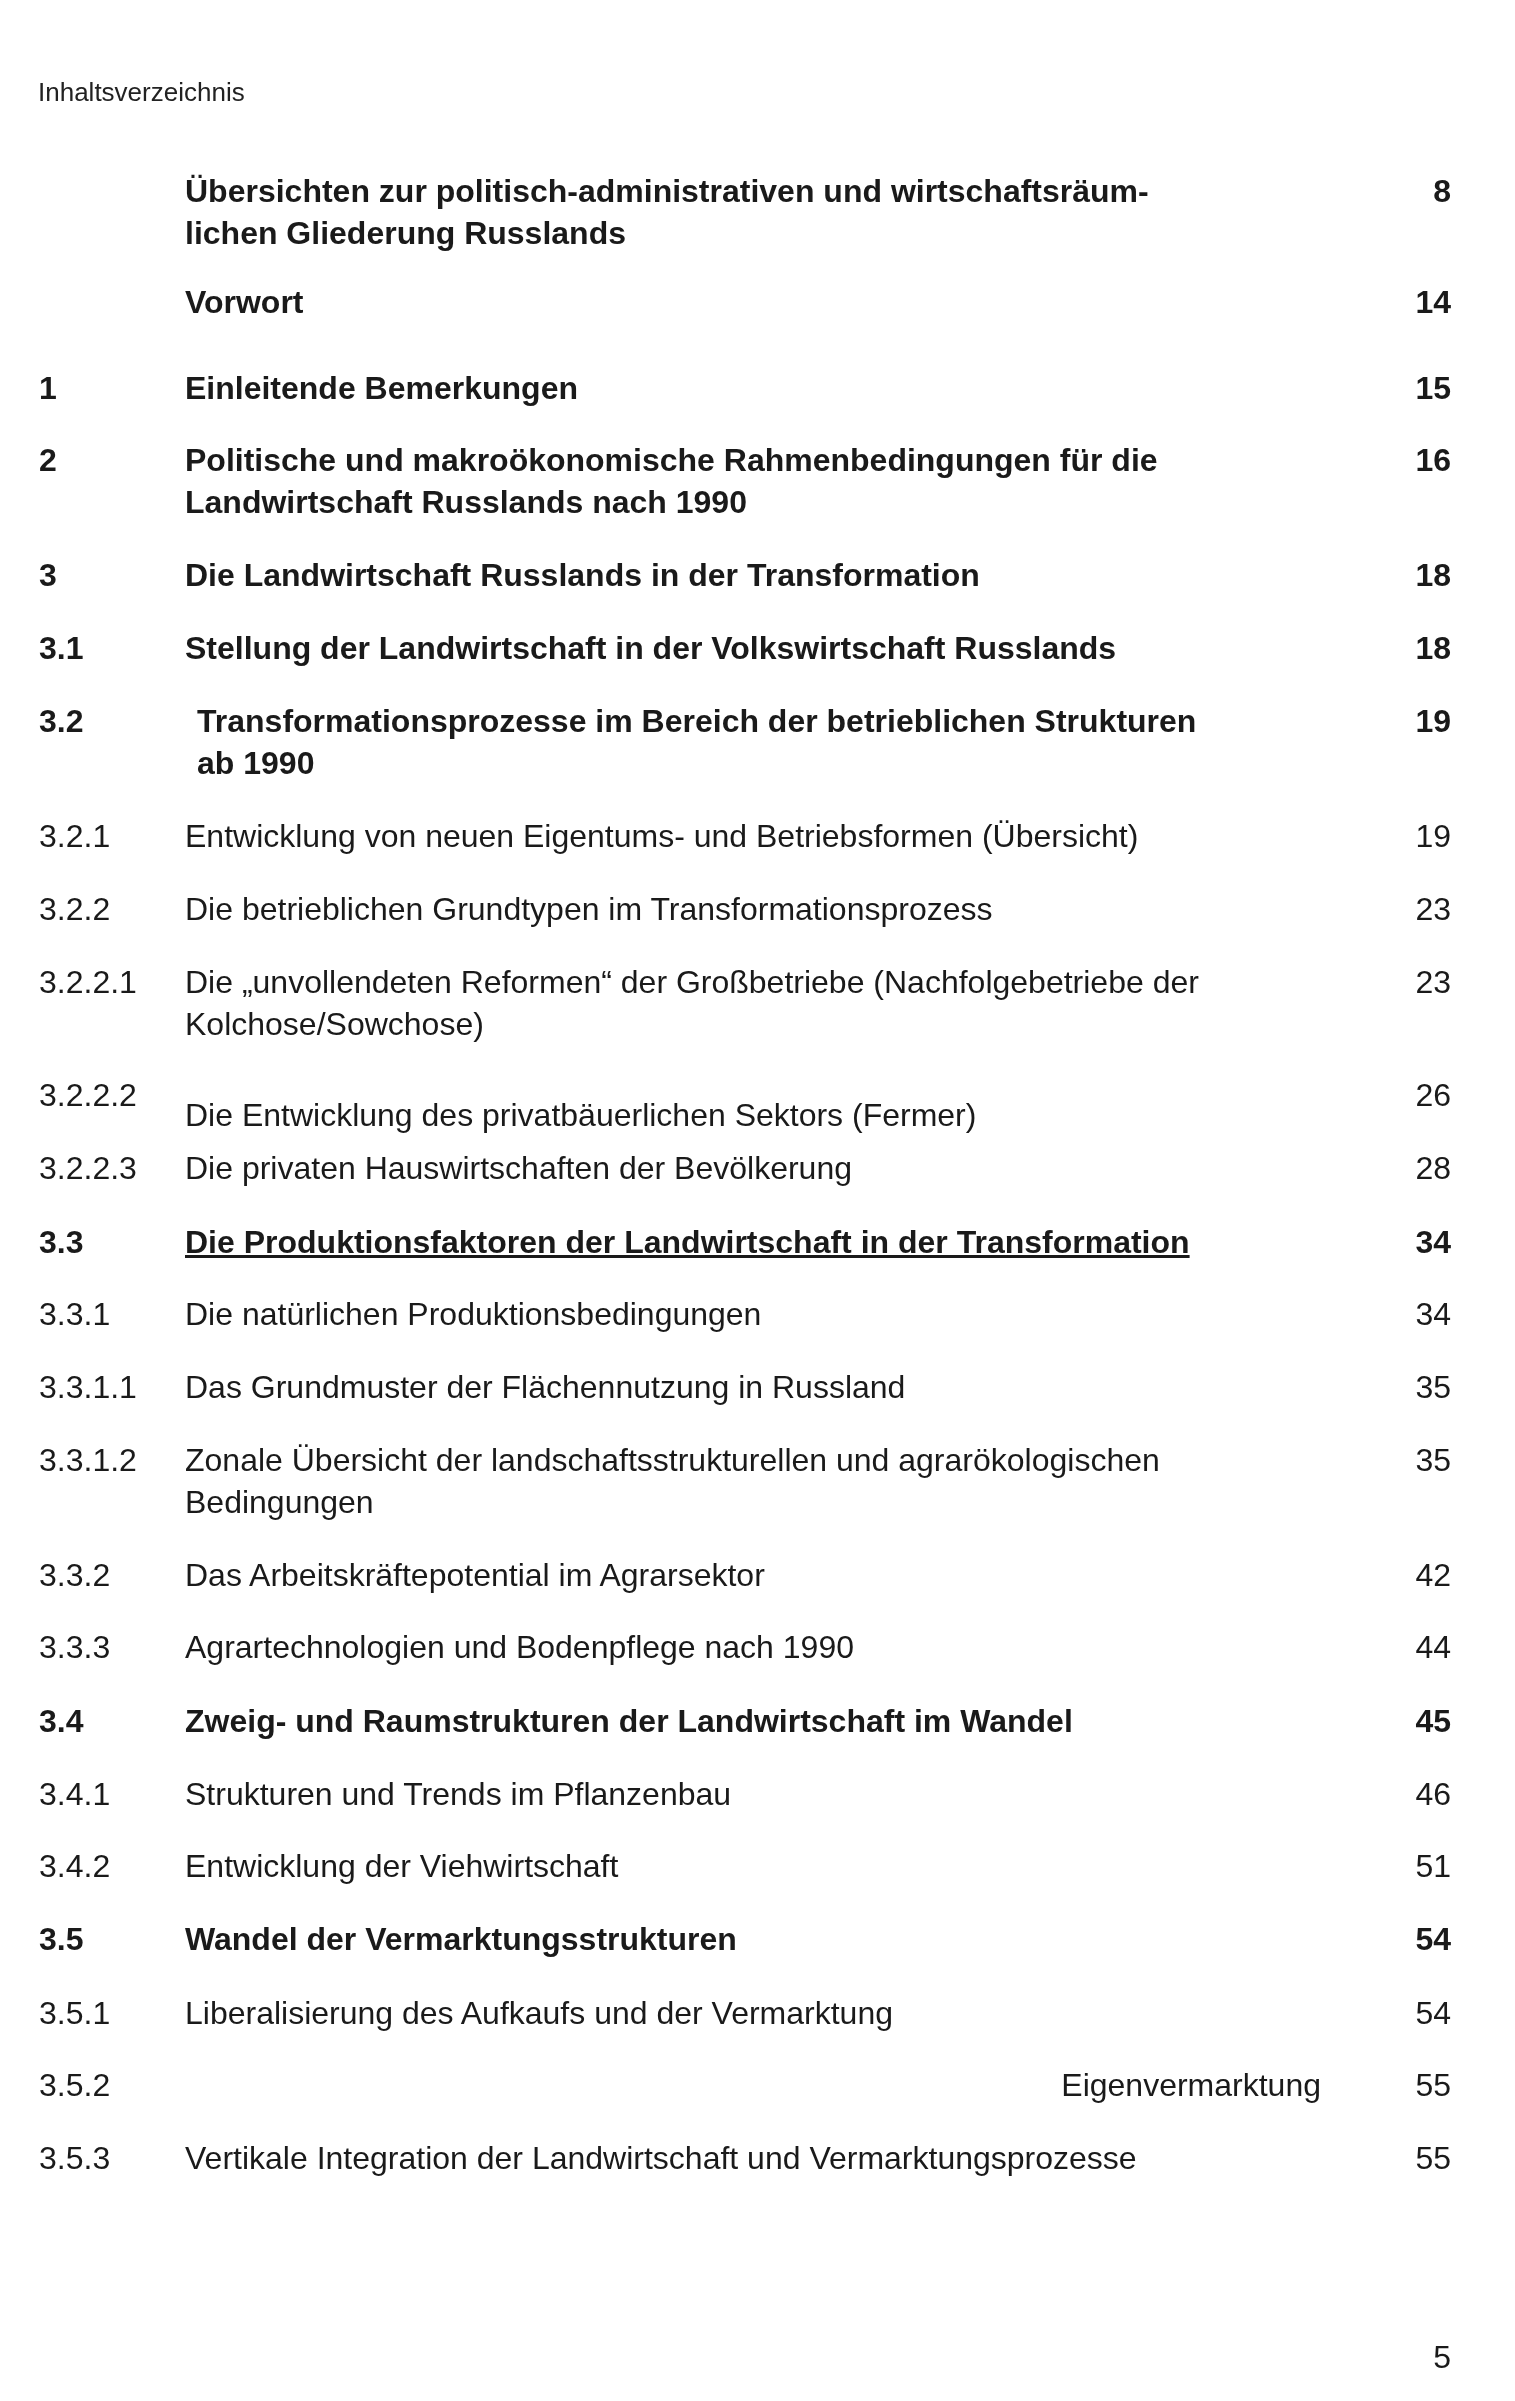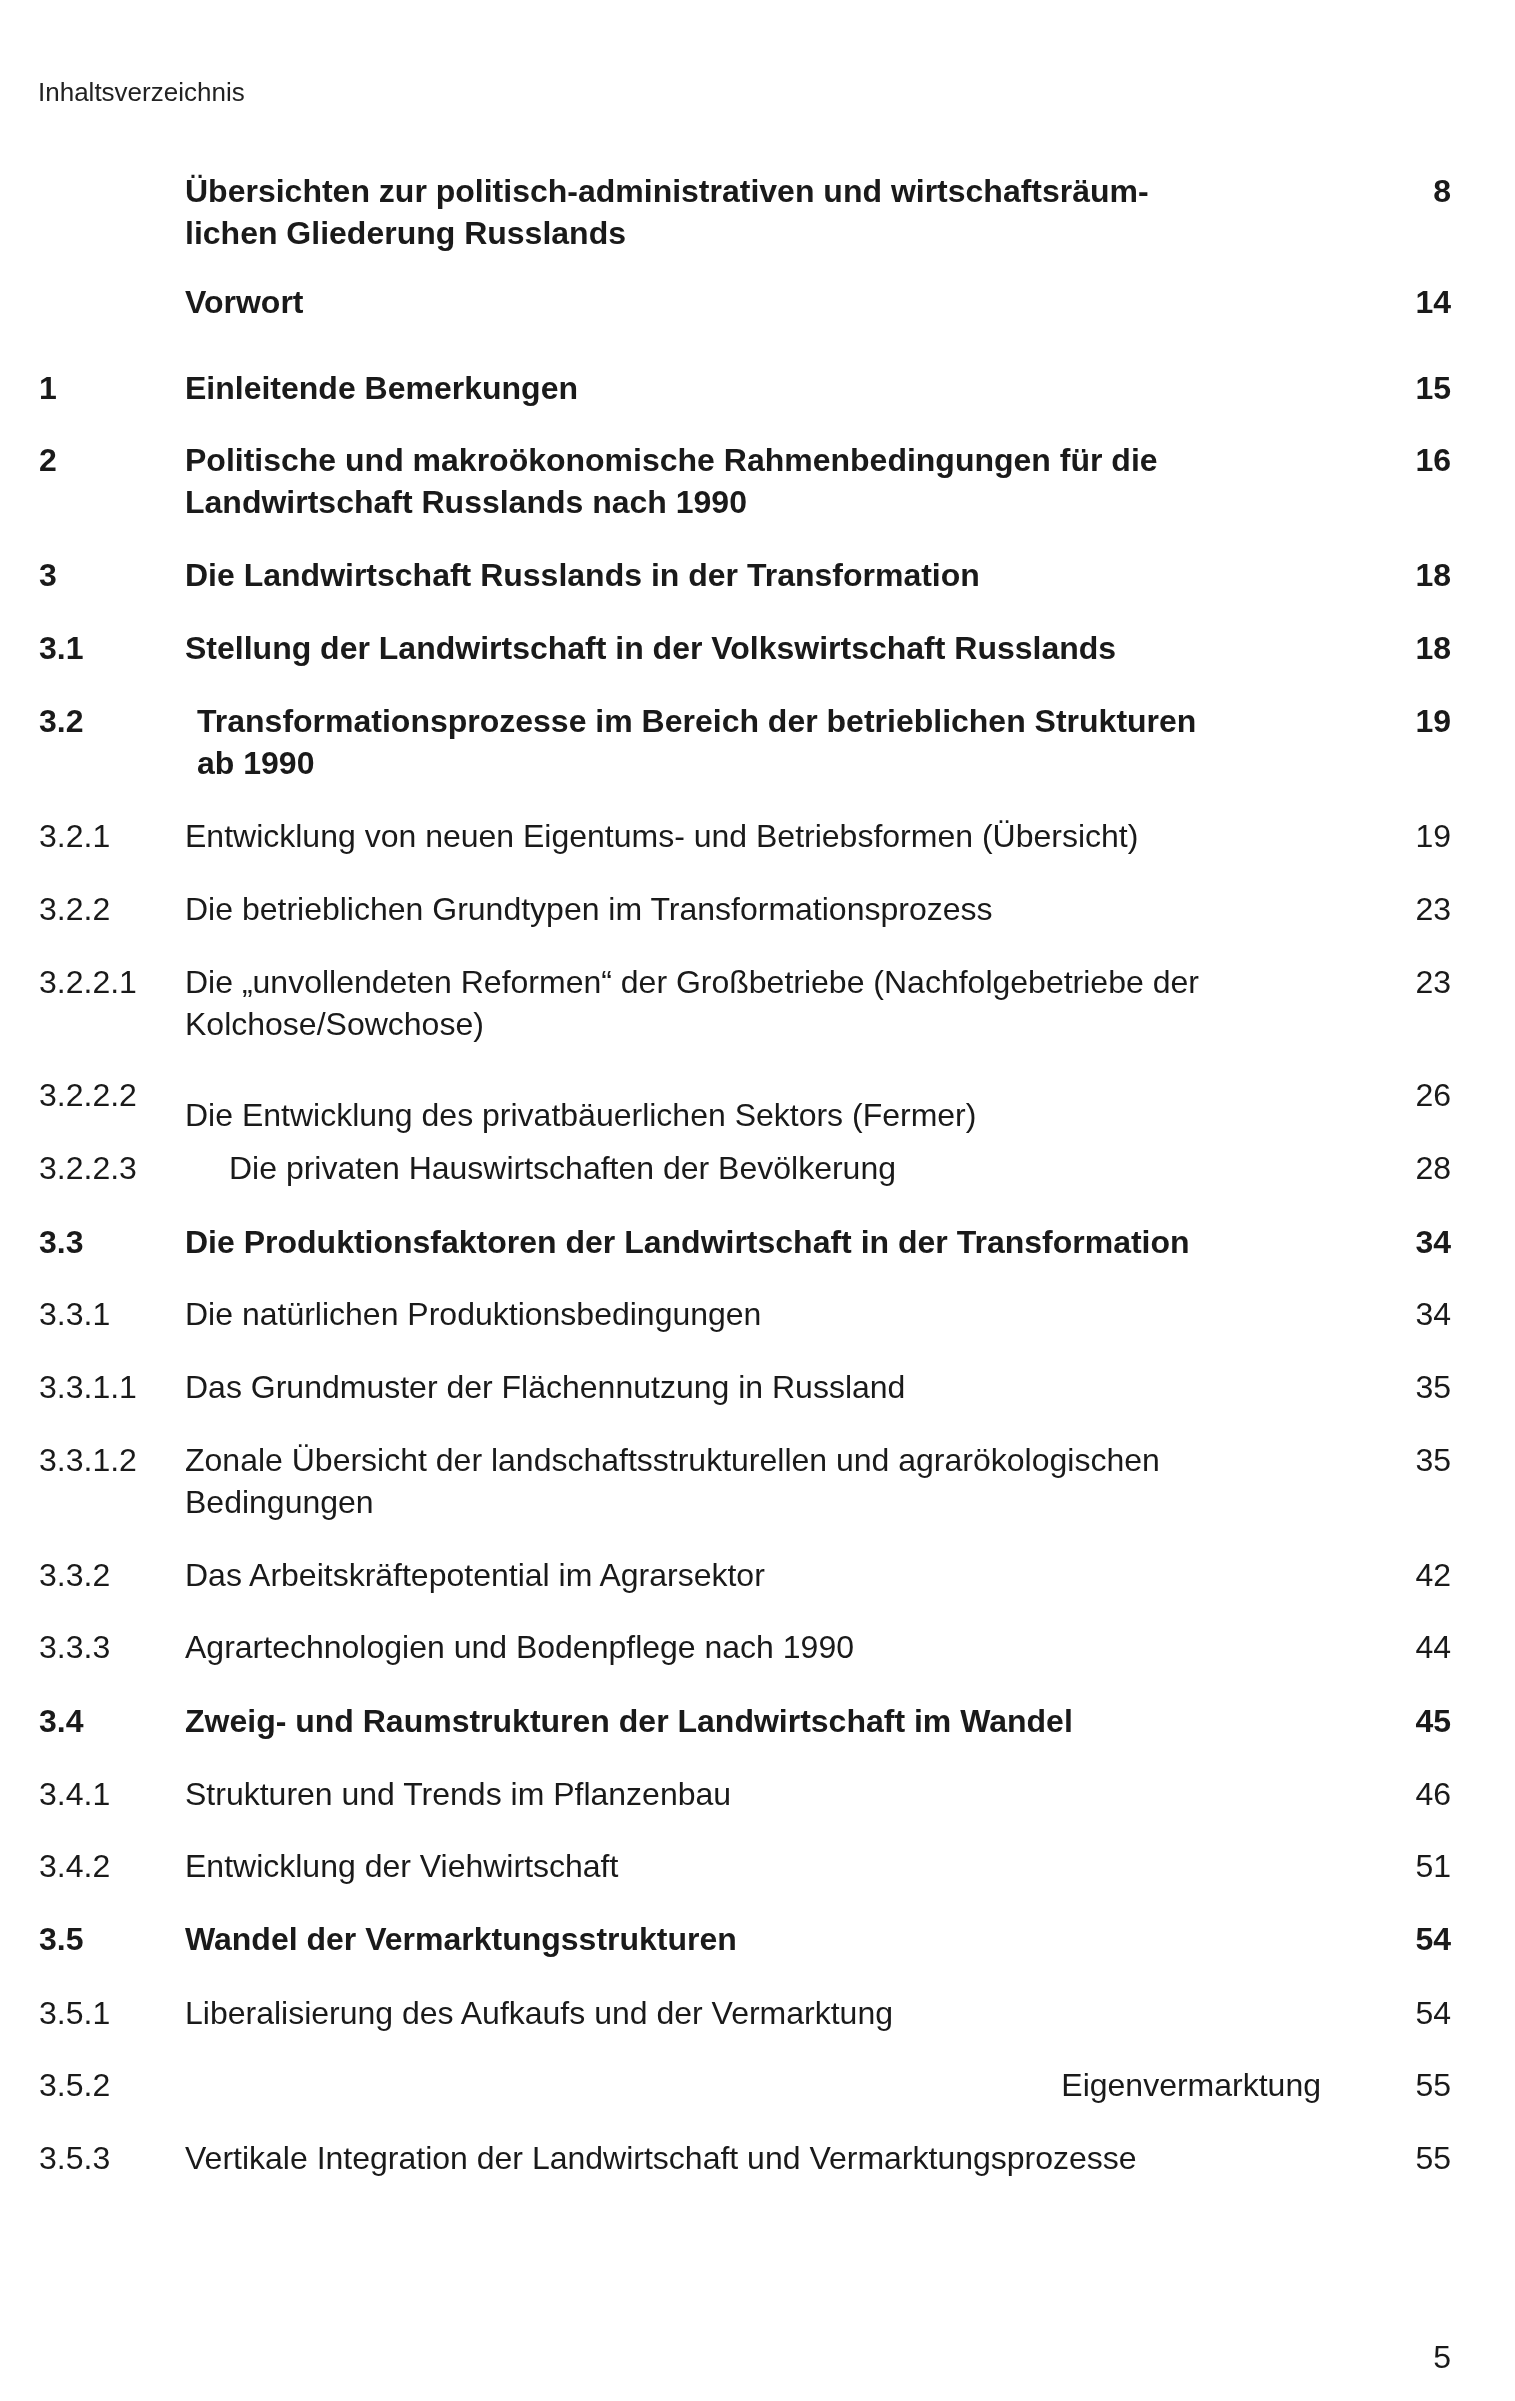--- a/index.html
+++ b/index.html
@@ -79,26 +79,26 @@
 Kolchose/Sowchose)</span>
       <span class="page">23</span>
     </div>
     <div class="entry" style="top: 1074px;">
       <span class="num">3.2.2.2</span>
       <span class="title" style="white-space: pre-line; margin-top: 20px;">Die Entwicklung des privatbäuerlichen Sektors (Fermer)</span>
       <span class="page">26</span>
     </div>
     <div class="entry" style="top: 1147px;">
       <span class="num">3.2.2.3</span>
-      <span class="title" style="white-space: pre-line; margin-left: 44px;">Die privaten Hauswirtschaften der Bevölkerung</span>
+      <span class="title" style="white-space: pre-line;">Die privaten Hauswirtschaften der Bevölkerung</span>
       <span class="page">28</span>
     </div>
     <div class="entry bold" style="top: 1221px;">
       <span class="num">3.3</span>
-      <span class="title" style="white-space: pre-line;">Die Produktionsfaktoren der Landwirtschaft in der Transformation</span>
+      <span class="title" style="white-space: pre-line; text-decoration: underline;">Die Produktionsfaktoren der Landwirtschaft in der Transformation</span>
       <span class="page">34</span>
     </div>
     <div class="entry" style="top: 1293px;">
       <span class="num">3.3.1</span>
       <span class="title" style="white-space: pre-line;">Die natürlichen Produktionsbedingungen</span>
       <span class="page">34</span>
     </div>
     <div class="entry" style="top: 1366px;">
       <span class="num">3.3.1.1</span>
       <span class="title" style="white-space: pre-line;">Das Grundmuster der Flächennutzung in Russland</span>

